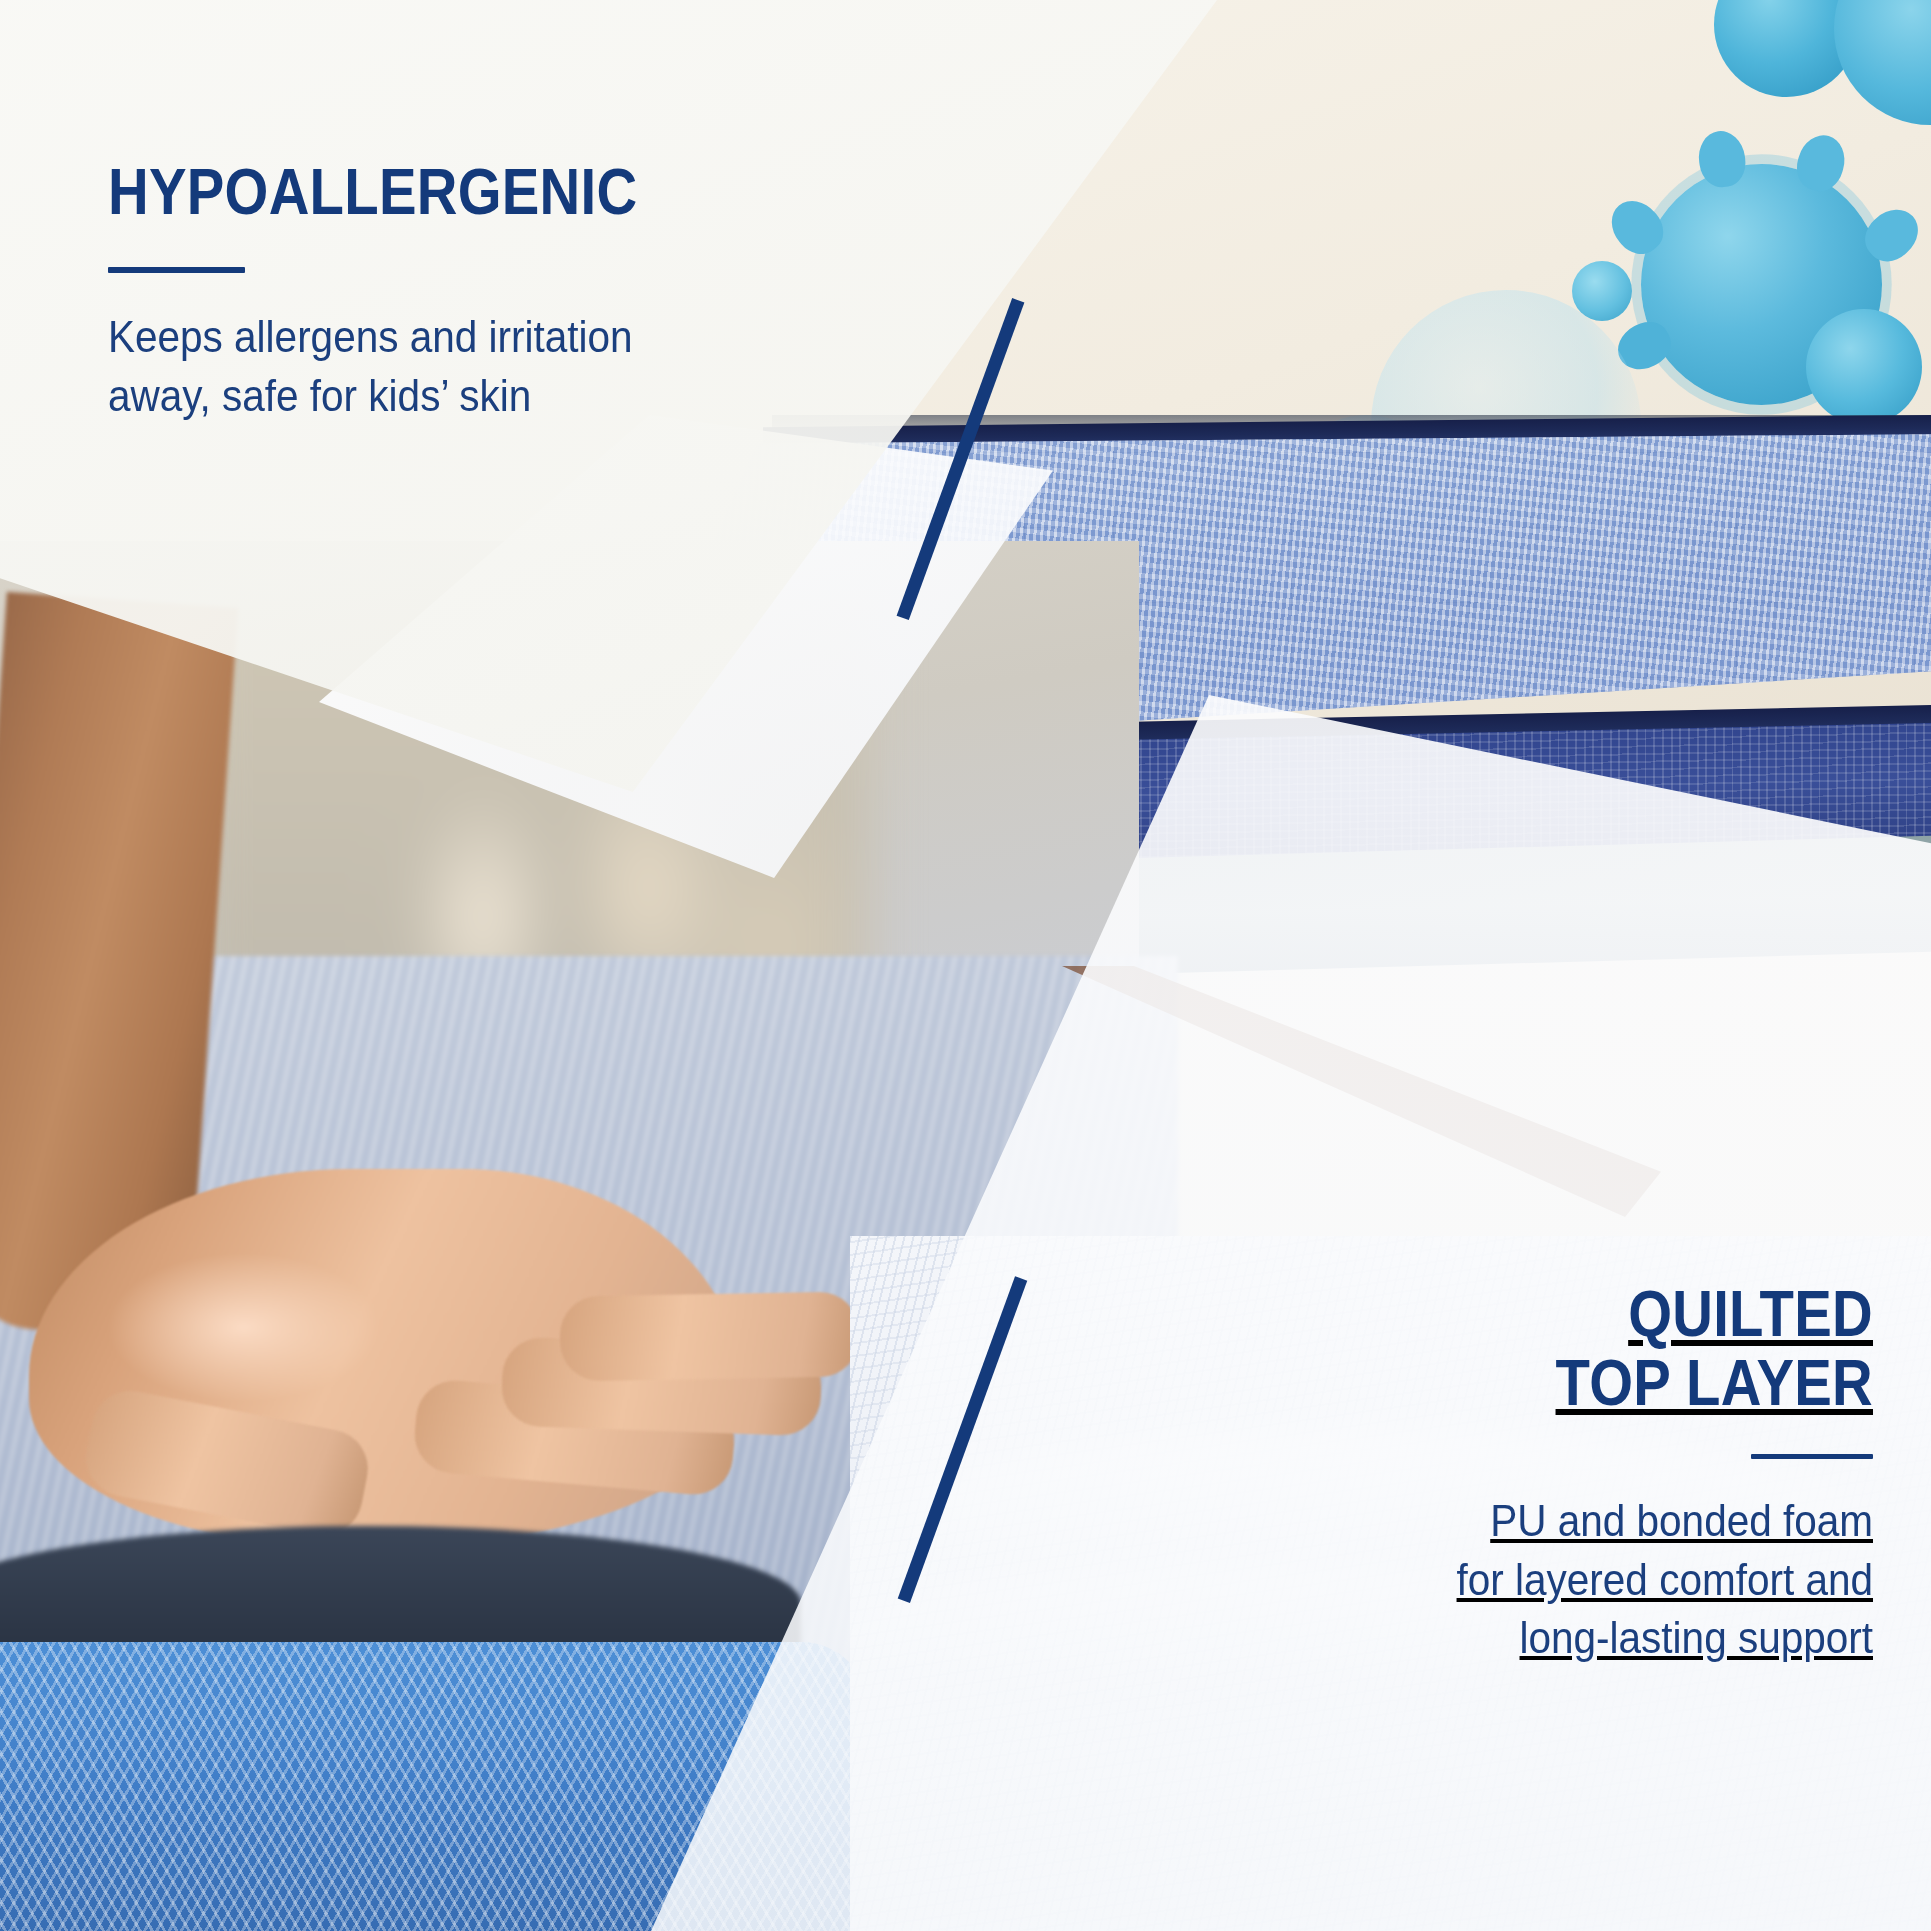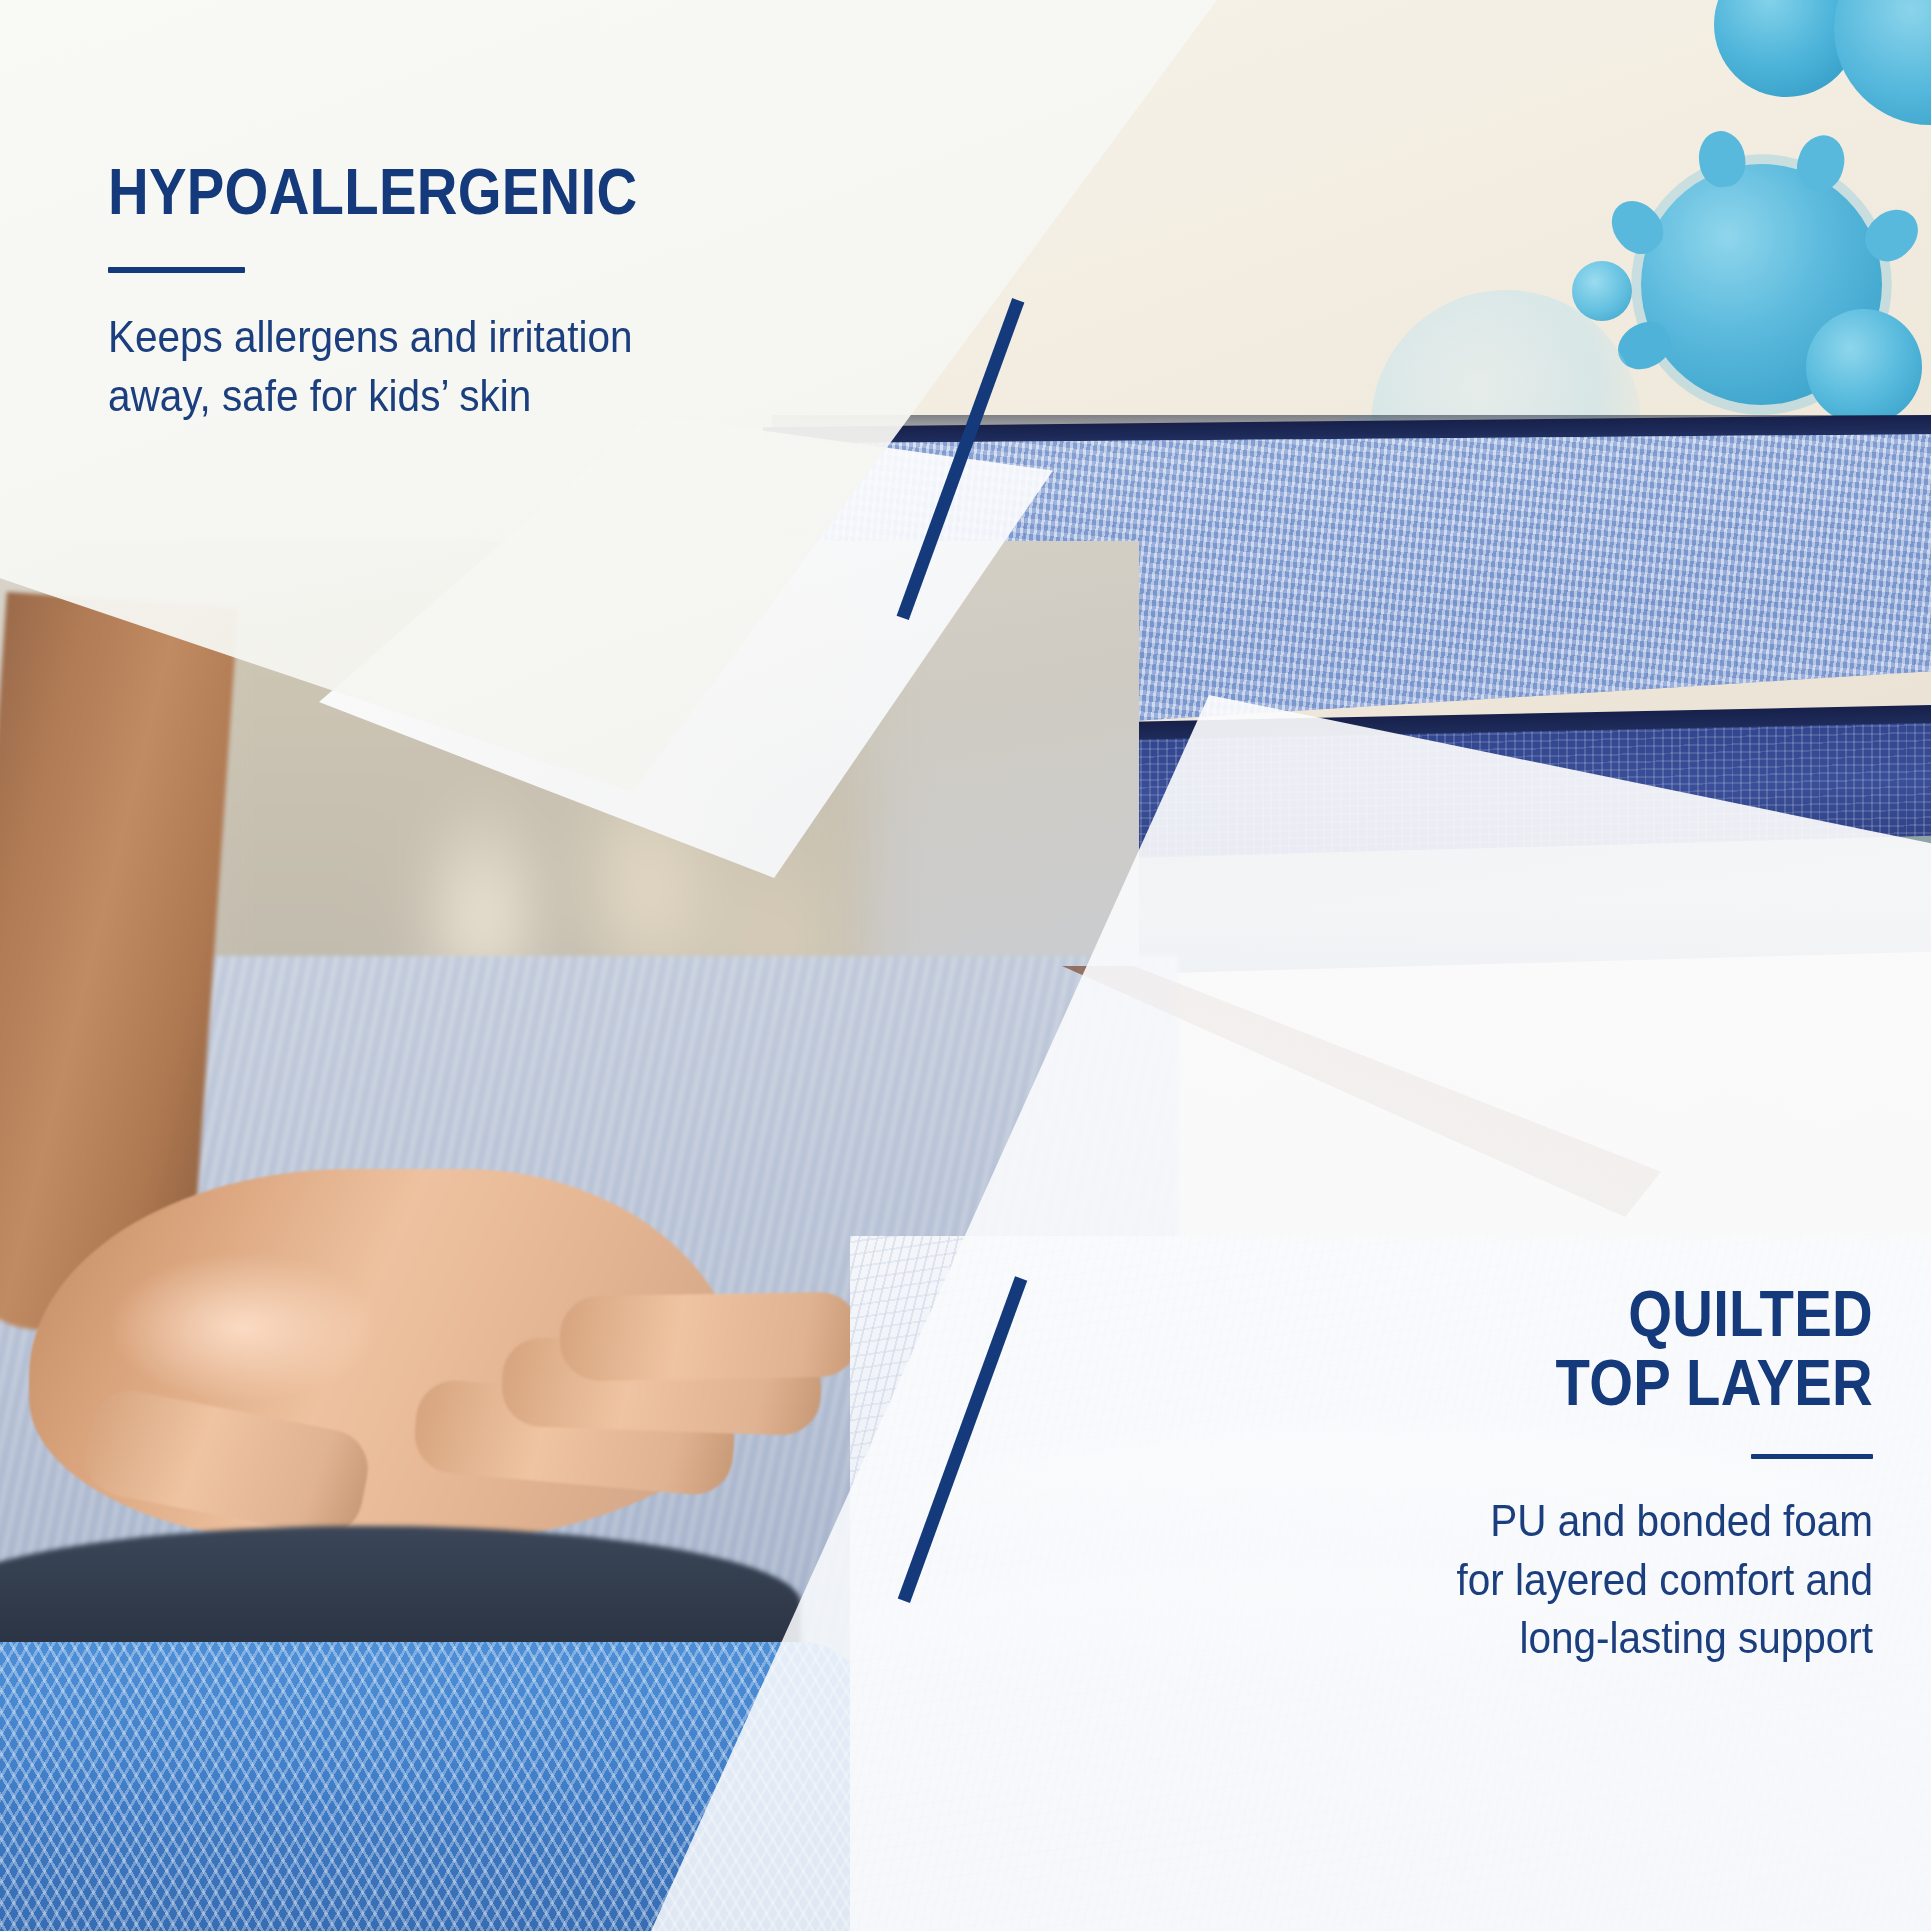--- a/index.html
+++ b/index.html
@@ -272,21 +272,21 @@
 
   <div class="block" style="left:60px;top:162px;width:734px;margin-left:48px;">
     <div class="head head-tl">HYPOALLERGENIC</div>
     <div class="rule" style="width:137px;margin-top:44px;"></div>
     <div class="body body-tl" style="margin-top:35px;width:695px;">
       <div>Keeps allergens and irritation</div>
       <div>away, safe for kids’ skin</div>
     </div>
   </div>
 
-  <div class="block" style="left:1004px;top:1284px;width:869px;text-align:right;">
+  <div class="block" style="left:1004px;top:1284px;width:869px;text-align:right;text-decoration:underline;">
     <div class="head head-br">
       <div>QUILTED</div>
       <div style="margin-top:7.7px;">TOP LAYER</div>
     </div>
     <div class="rule" style="width:122px;margin:39px 0 0 auto;"></div>
     <div class="body body-br" style="margin-top:33px;">
       <div>PU and bonded foam</div>
       <div>for layered comfort and</div>
       <div>long-lasting support</div>
     </div>

